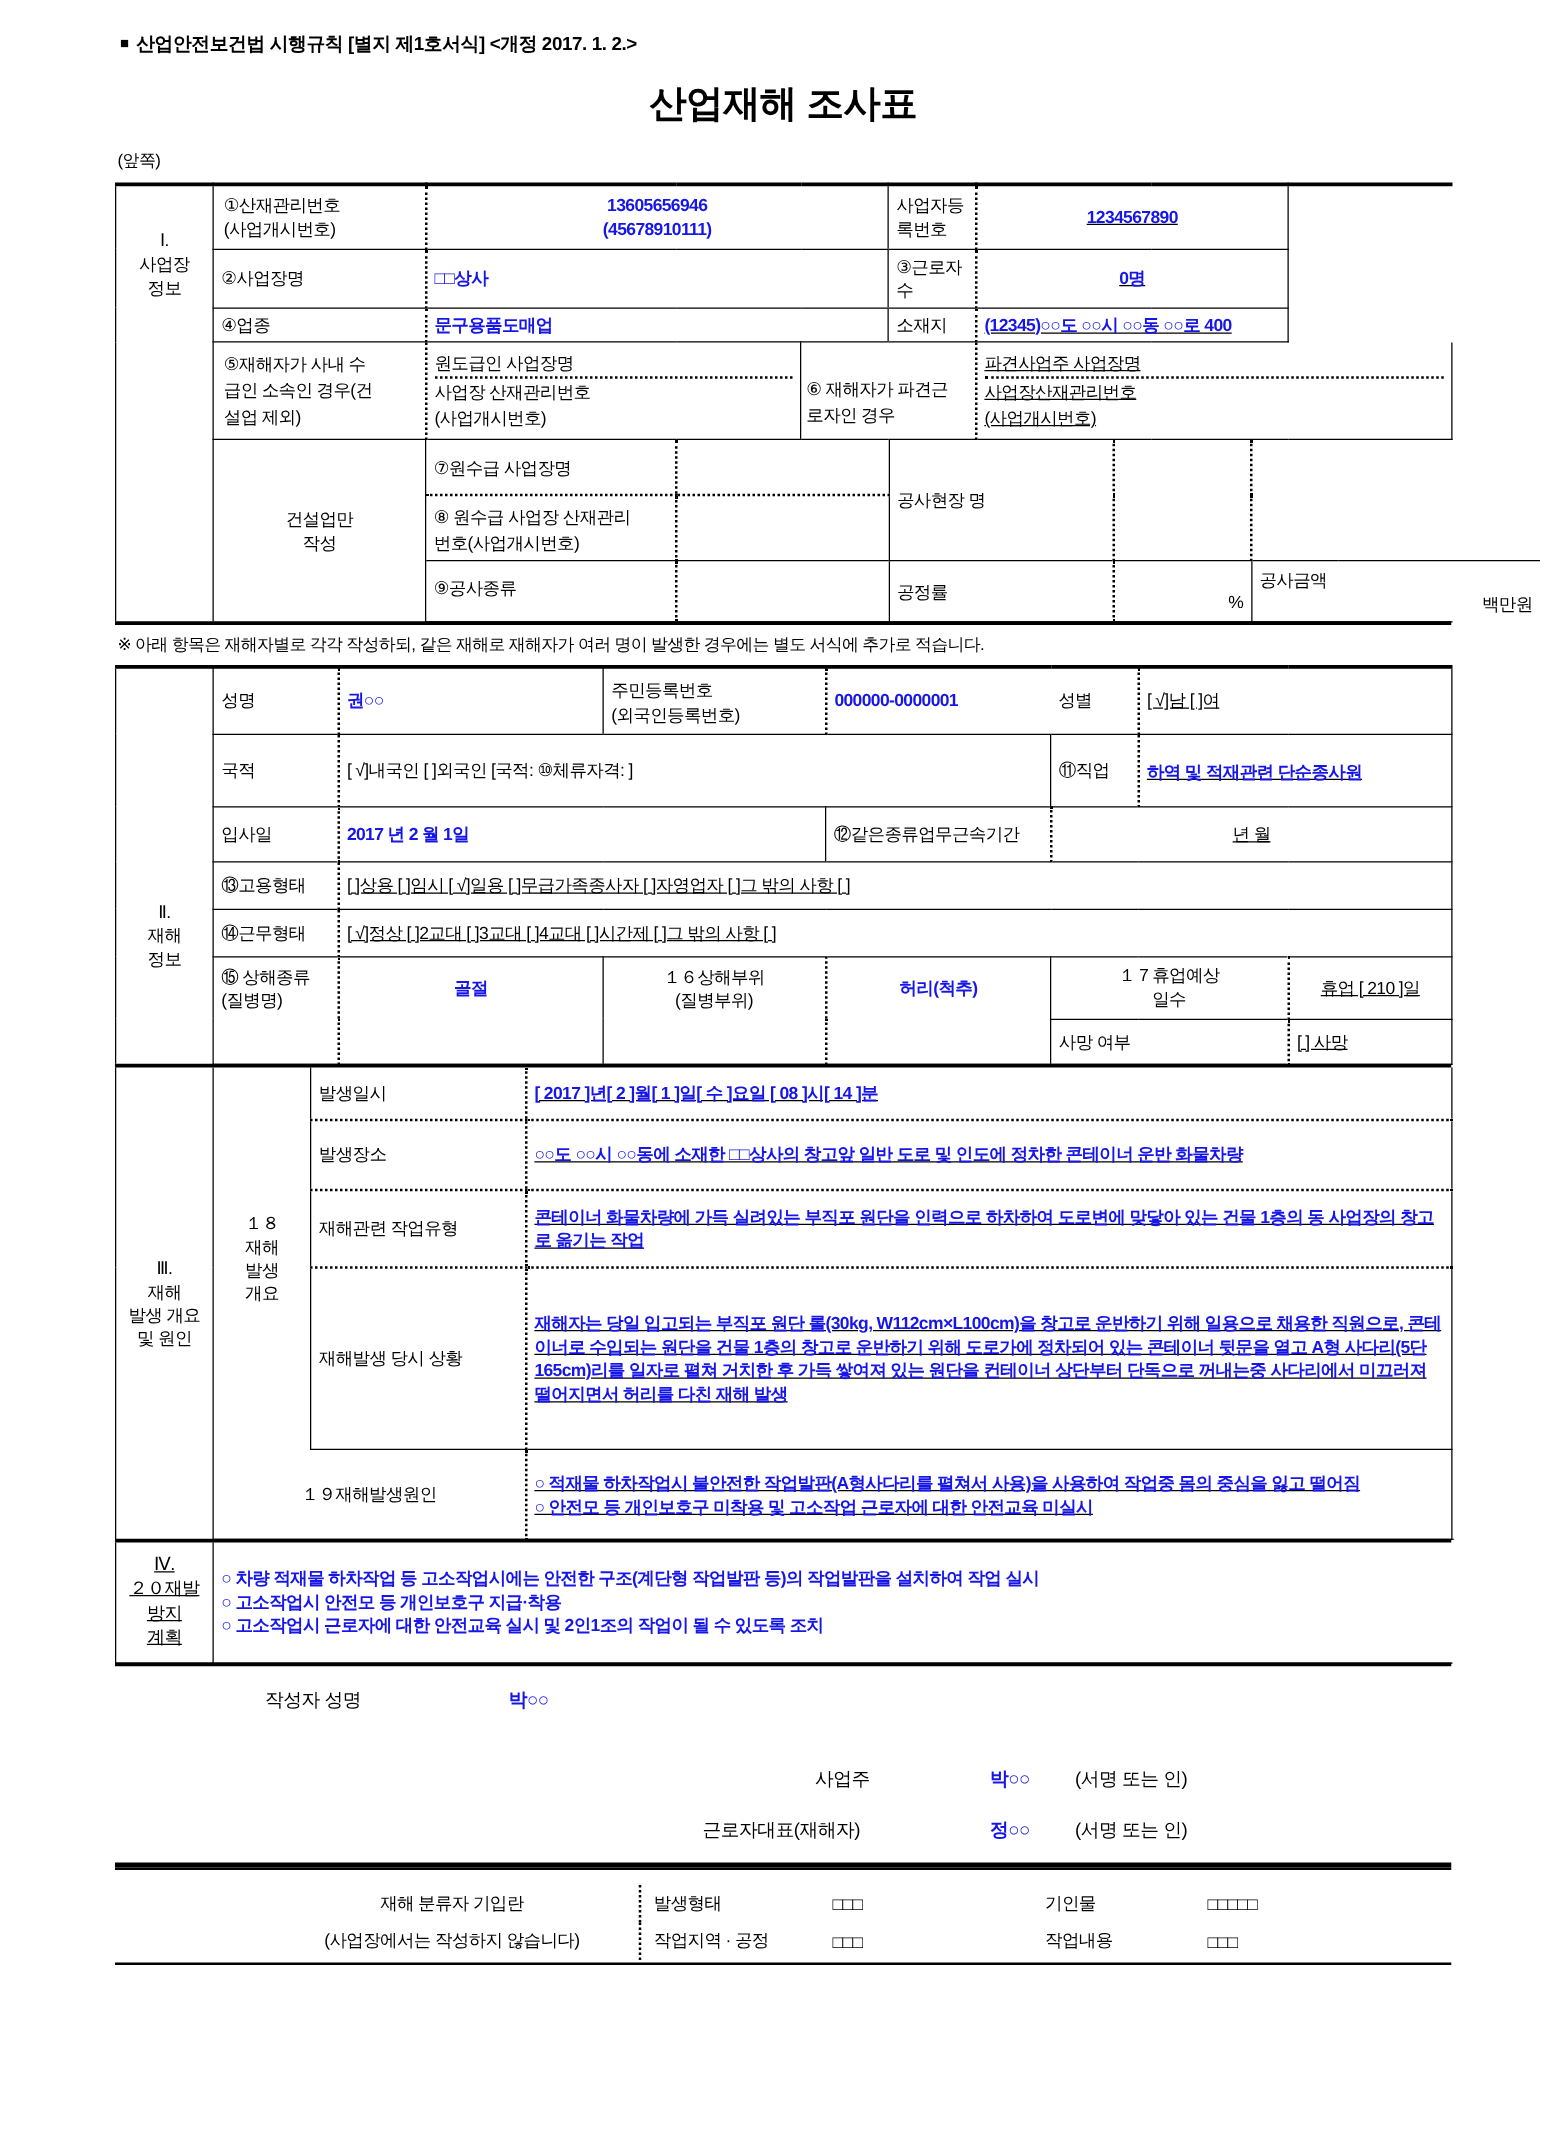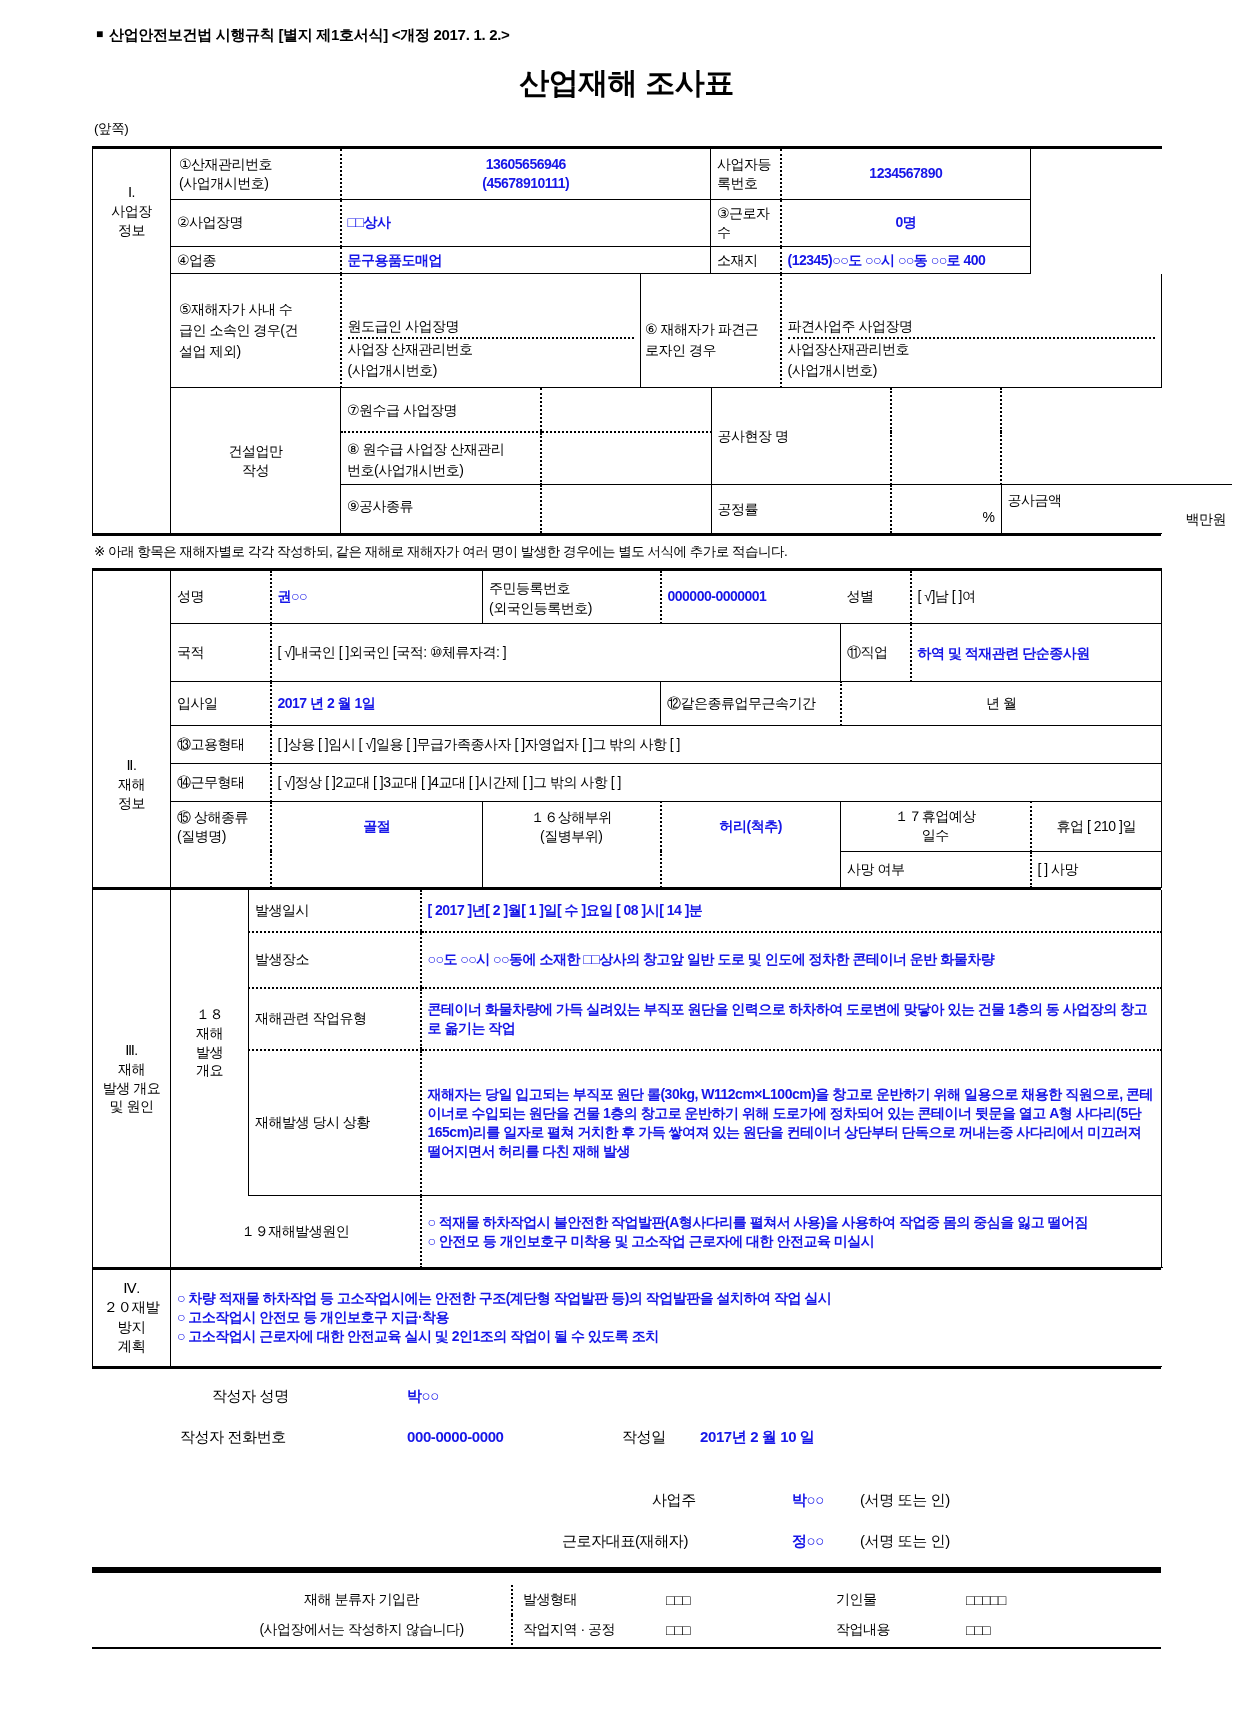--- a/index.html
+++ b/index.html
@@ -51,23 +51,23 @@
     vertical-align: middle;
     padding: 4px 6px;
     font-size: 14px;
     letter-spacing: -0.5px;
     line-height: 1.35;
   }
   .bt-thick { border-top: 3px solid #000; }
   .bt { border-top: 1.5px solid #000; }
   .bb { border-bottom: 1.5px solid #000; }
   .bl { border-left: 1.5px solid #000; }
-  .br { border-right: 1.5px solid #000; }
+  .br { border-right: 1.5px solid #000; text-decoration: underline; }
   .bl-dot { border-left: 2px dotted #000; }
-  .bb-dot { border-bottom: 2px dotted #000; margin-top: 36px; }
+  .bb-dot { border-bottom: 2px dotted #000; }
   .ctr { text-align: center; }
   .lft { text-align: left; }
   .rgt { text-align: right; }
   .top { vertical-align: top; }
   .val-b { color: #1616e8; font-weight: 600; }
   .sect-label {
     text-align: center;
     font-size: 15px;
     letter-spacing: -0.5px;
     line-height: 1.5;
@@ -405,27 +405,20 @@
   </tbody>
     </table>
   <div style="border-top:3px solid #000; margin-top:-1px"></div>
 
   <div class="sigblock">
     <div class="sigrow" style="margin-top:18px">
       <span class="sp" style="width:120px"></span>
       <span class="sp" style="width:195px">작성자 성명</span>
       <span class="sp val-b">박○○</span>
     </div>
-    <div class="sigrow">
-      <span class="sp" style="width:88px"></span>
-      <span class="sp" style="width:227px">작성자 전화번호</span>
-      <span class="sp val-b" style="width:215px">000-0000-0000</span>
-      <span class="sp" style="width:78px">작성일</span>
-      <span class="sp val-b">2017년  2 월  10 일</span>
-    </div>
     <div class="sigrow" style="margin-top:44px">
       <span class="sp" style="width:560px"></span>
       <span class="sp" style="width:140px">사업주</span>
       <span class="sp val-b" style="width:68px">박○○</span>
       <span class="sp">(서명 또는 인)</span>
     </div>
     <div class="sigrow" style="margin-bottom:16px">
       <span class="sp" style="width:470px"></span>
       <span class="sp" style="width:230px">근로자대표(재해자)</span>
       <span class="sp val-b" style="width:68px">정○○</span>

